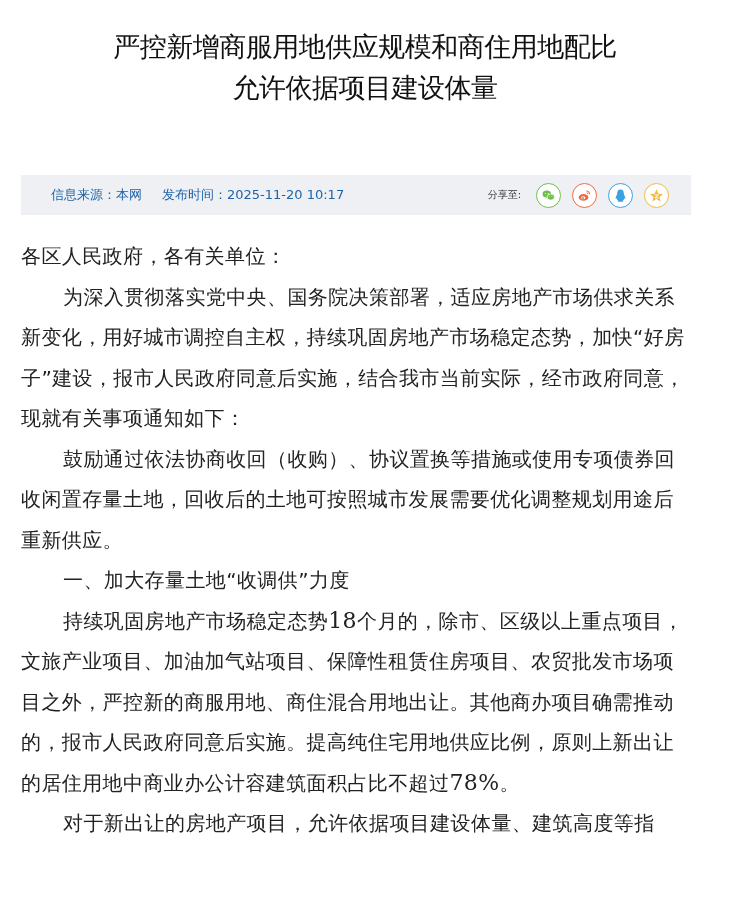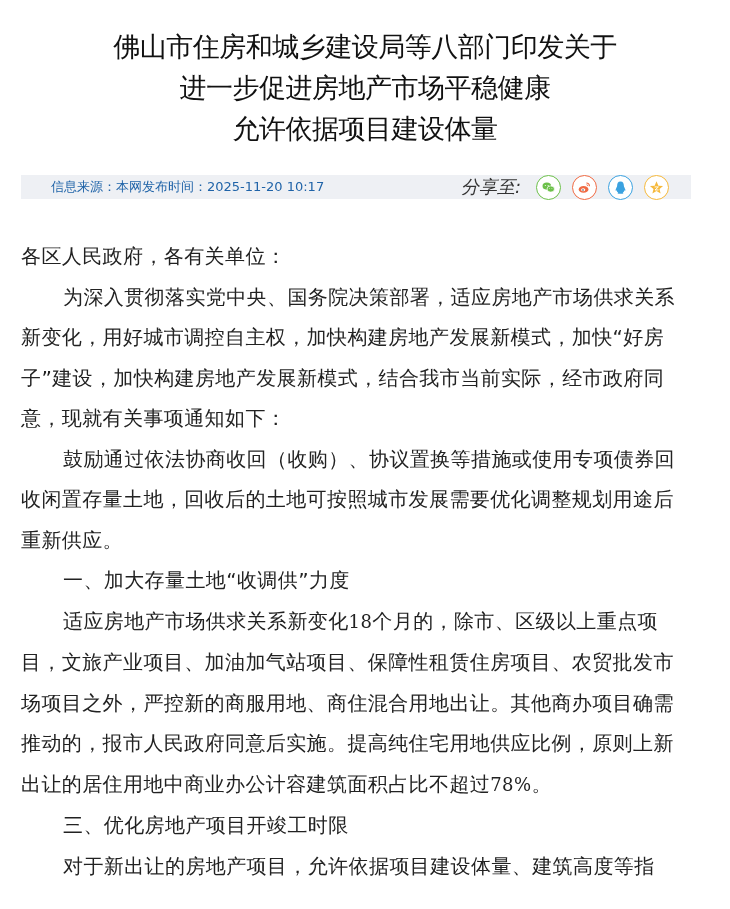--- a/index.html
+++ b/index.html
@@ -25,42 +25,41 @@
     line-height: 41px;
     color: #111111;
     letter-spacing: -0.5px;
   }
   .title .line { display: block; }
   .meta-bar {
     position: absolute;
     left: 21px;
     top: 175px;
     width: 670px;
-    height: 24px;
+    height: 40px;
     background: #eef0f4;
     display: flex;
     align-items: center;
   }
   .meta-source, .meta-time {
     font-size: 13px;
     color: #1f63a8;
   }
   .meta-source { margin-left: 30px; }
-  .meta-time { }
+  .meta-time { margin-left: 20px; }
   .share {
     margin-left: auto;
     margin-right: 22px;
     display: flex;
     align-items: center;
   }
   .share-label {
-    font-size: 18px;
+    font-size: 10px;
     color: #333333;
     margin-right: 4px;
-    font-style: italic;
   }
   .share-btn {
     width: 25px;
     height: 25px;
     border-radius: 50%;
     border: 1.5px solid;
     box-sizing: border-box;
     margin-left: 11px;
     display: flex;
     align-items: center;
@@ -75,28 +74,27 @@
     left: 21px;
     top: 236px;
     width: 672px;
     font-size: 20px;
     line-height: 40.5px;
     color: #222222;
     letter-spacing: 0.4px;
   }
   .content p { margin: 0; }
   .indent { text-indent: 42px; }
-  .num { font-family: "DejaVu Serif", "Liberation Serif", serif; font-size: 18px; }
+  .num { font-family: "DejaVu Serif", "Liberation Serif", serif; font-size: 22px; }
 </style>
 </head>
 <body>
 
 <div class="title">
-  <span class="line">佛山市住房和城乡建设局等八部门印发关于</span>
-  <span class="line">进一步促进房地产市场平稳健康</span>
+  <span class="line">严控新增商服用地供应规模和商住用地配比</span>
   <span class="line">允许依据项目建设体量</span>
 </div>
 
 <div class="meta-bar">
   <span class="meta-source"><span>信息来源：</span><span>本网</span></span>
   <span class="meta-time"><span>发布时间：</span><span>2025-11-20 10:17</span></span>
 
   <div class="share">
     <span class="share-label">分享至:</span>
 
@@ -131,19 +129,18 @@
       <svg viewBox="0 0 16 16">
         <polygon points="8,1.2 10,6 15,6.3 11.2,9.5 12.4,14.5 8,11.8 3.6,14.5 4.8,9.5 1,6.3 6,6" fill="#f6b93b"></polygon>
         <path d="M6 7.4 L10 7.4 L6.4 10.6 L10.2 10.6" stroke="#ffffff" stroke-width="1" fill="none"></path>
       </svg>
     </span>
   </div>
 </div>
 
 <div class="content">
   <p>各区人民政府，各有关单位：</p>
-  <p class="indent">为深入贯彻落实党中央、国务院决策部署，适应房地产市场供求关系新变化，用好城市调控自主权，加快构建房地产发展新模式，加快“好房子”建设，加快构建房地产发展新模式，结合我市当前实际，经市政府同意，现就有关事项通知如下：</p>
+  <p class="indent">为深入贯彻落实党中央、国务院决策部署，适应房地产市场供求关系新变化，用好城市调控自主权，持续巩固房地产市场稳定态势，加快“好房子”建设，报市人民政府同意后实施，结合我市当前实际，经市政府同意，现就有关事项通知如下：</p>
   <p class="indent">鼓励通过依法协商收回（收购）、协议置换等措施或使用专项债券回收闲置存量土地，回收后的土地可按照城市发展需要优化调整规划用途后重新供应。</p>
   <p class="indent">一、加大存量土地“收调供”力度</p>
-  <p class="indent"><span>适应房地产市场供求关系新变化</span><span class="num">18</span><span>个月的，除市、区级以上重点项目，文旅产业项目、加油加气站项目、保障性租赁住房项目、农贸批发市场项目之外，严控新的商服用地、商住混合用地出让。其他商办项目确需推动的，报市人民政府同意后实施。提高纯住宅用地供应比例，原则上新出让的居住用地中商业办公计容建筑面积占比不超过</span><span class="num">78%</span><span>。</span></p>
-  <p class="indent">三、优化房地产项目开竣工时限</p>
+  <p class="indent"><span>持续巩固房地产市场稳定态势</span><span class="num">18</span><span>个月的，除市、区级以上重点项目，文旅产业项目、加油加气站项目、保障性租赁住房项目、农贸批发市场项目之外，严控新的商服用地、商住混合用地出让。其他商办项目确需推动的，报市人民政府同意后实施。提高纯住宅用地供应比例，原则上新出让的居住用地中商业办公计容建筑面积占比不超过</span><span class="num">78%</span><span>。</span></p>
   <p class="indent">对于新出让的房地产项目，允许依据项目建设体量、建筑高度等指</p>
 </div>
 
 </body></html>

